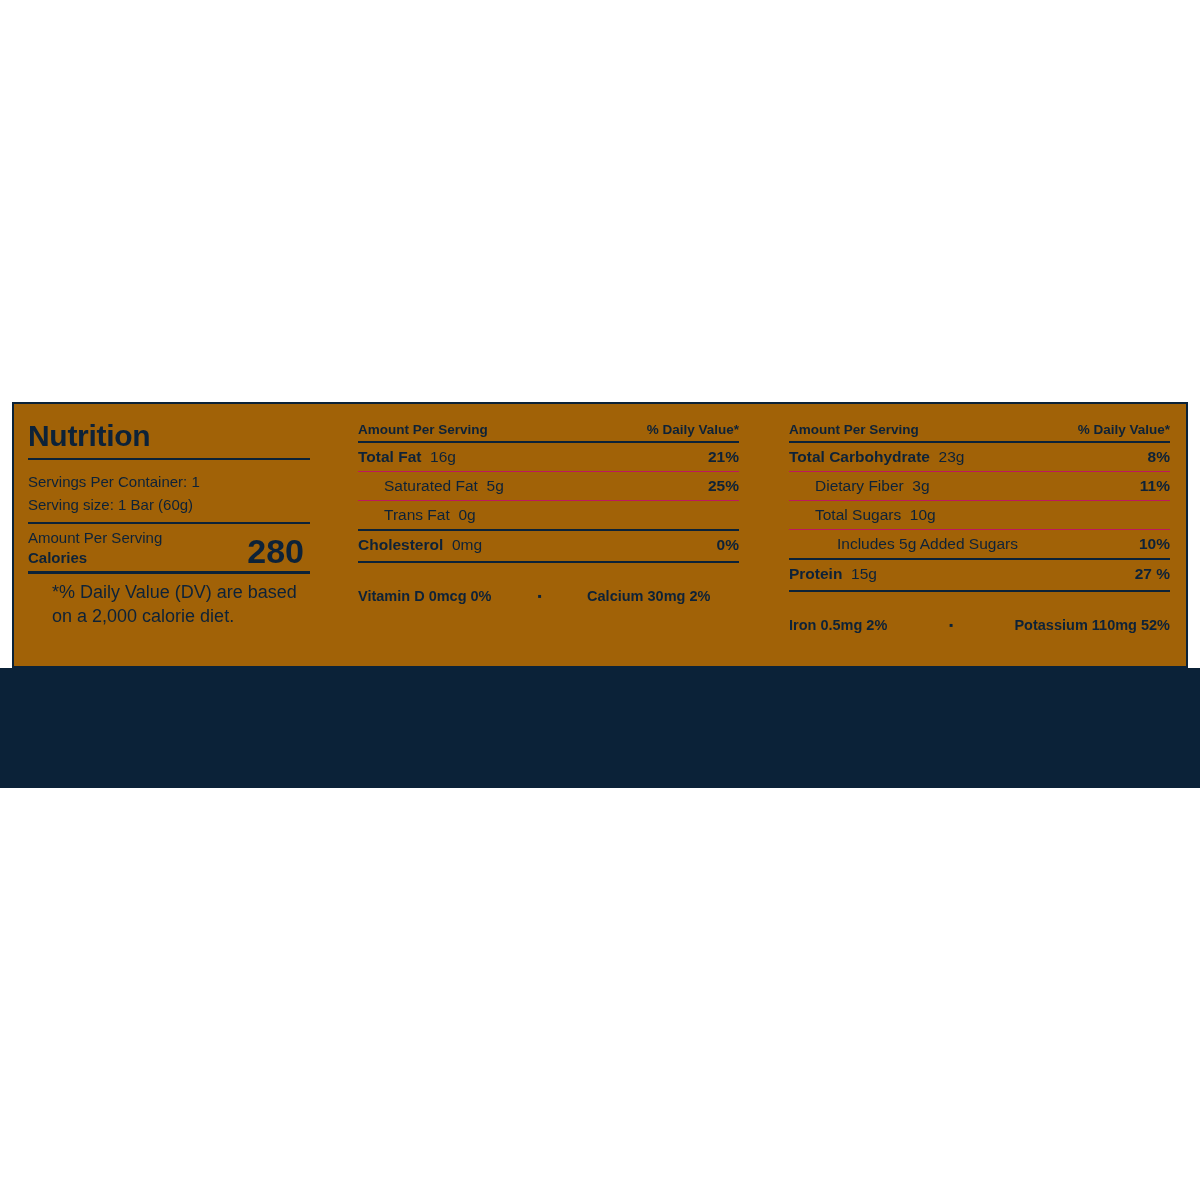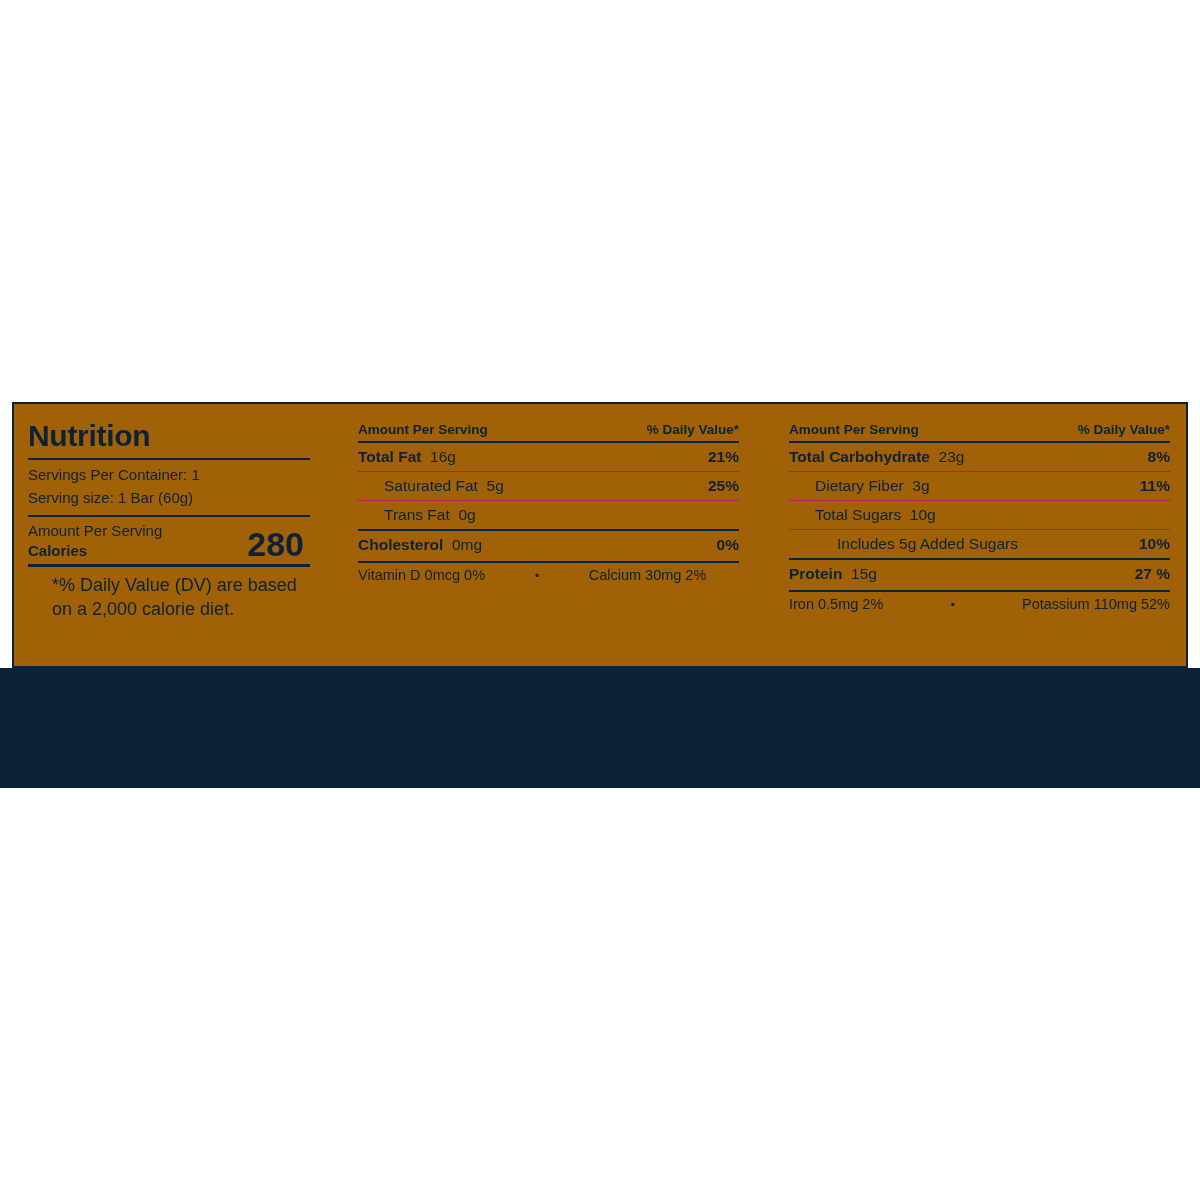--- a/index.html
+++ b/index.html
@@ -57,21 +57,21 @@
     border-bottom: 2px solid #0b2238;
     margin: 6px 0 0 0;
   }
   .rule-med {
     border-bottom: 3px solid #0b2238;
     margin: 4px 0 0 0;
   }
   .servings-block {
     font-size: 15px;
     line-height: 1.55;
-    padding-top: 3px;
+    padding-top: 10px;
   }
   .cal-row {
     display: flex;
     align-items: flex-end;
     justify-content: space-between;
     padding-top: 4px;
   }
   .cal-left {
     font-size: 15px;
     line-height: 1.3;
@@ -126,23 +126,24 @@
   .nut-line .name b { font-weight: bold; }
   .nut-line .dv { font-weight: bold; white-space: nowrap; }
   .indent-1 { padding-left: 26px; }
   .indent-2 { padding-left: 48px; }
 
   .micro-row {
     display: flex;
     align-items: center;
     font-size: 14.5px;
     border-top: 2px solid #0b2238;
-    padding-top: 4px;
+    padding-top: 25px;
     margin-top: 2px;
     gap: 17px;
+    font-weight: bold;
   }
   .micro-item { white-space: nowrap; }
   .micro-sep {
     font-size: 12px;
     line-height: 1;
     color: #0b2238;
   }
   .micro-spacer { flex: 1; }
 </style>
 </head>

